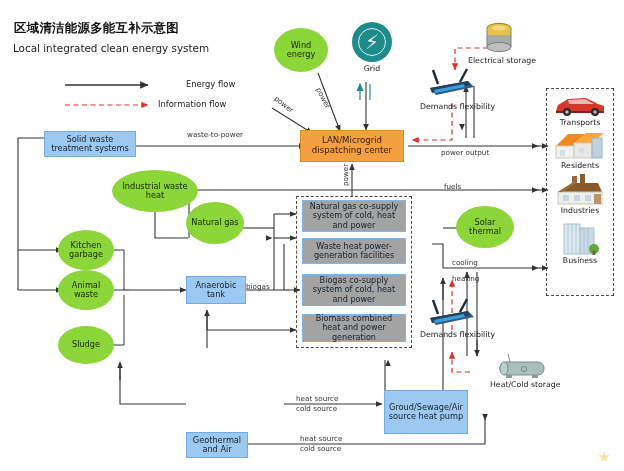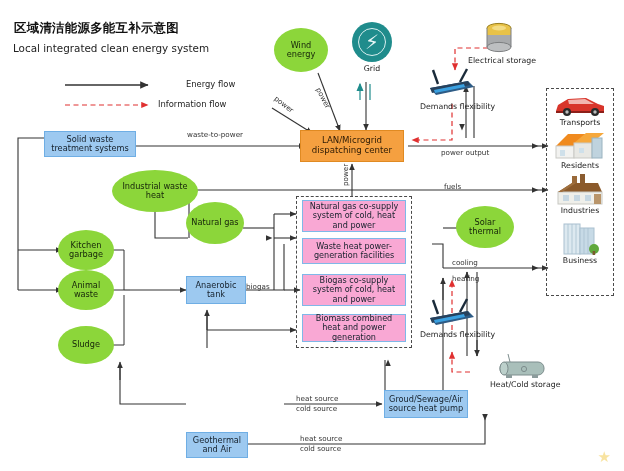--- a/index.html
+++ b/index.html
@@ -7,21 +7,21 @@
        font-family:"DejaVu Sans","Liberation Sans",sans-serif;
        color:#1a1a1a;position:relative;}
   #stage{position:relative;width:624px;height:471px;border-radius:22px;}
   svg#wires{position:absolute;left:0;top:0;width:624px;height:471px;}
 
   .node{position:absolute;box-sizing:border-box;display:flex;
         align-items:center;justify-content:center;text-align:center;
         line-height:1.15;}
   .bluebox{background:#9DC9F0;border:1px solid #6FAEE4;color:#15202b;
            font-size:8.2px;padding:2px 3px;}
-  .facbox{background:#f9a8d4;border:1px solid #7FB8E8;color:#15202b;
+  .facbox{background:#a3a3a3;border:1px solid #7FB8E8;color:#15202b;
           font-size:8.1px;padding:2px 3px;}
   .oval{background:#8CD63A;border-radius:50%;color:#16240a;
         font-size:8.2px;padding:2px 3px;}
   .orange{background:#F5A040;border:1px solid #E08A22;color:#2b1a05;
           font-size:8.6px;padding:2px 3px;}
   .dashgroup{position:absolute;border:1.4px dashed #4a4a4a;box-sizing:border-box;}
   .edgelabel{position:absolute;font-size:7.2px;color:#333;white-space:nowrap;
              background:transparent;line-height:1.25;text-align:center;}
   .iconlabel{position:absolute;font-size:7.8px;color:#222;text-align:center;
              white-space:nowrap;line-height:1.2;}
@@ -203,21 +203,21 @@
 
   <div class="node bluebox" style="left:44px;top:131px;width:92px;height:26px;">
     <span>Solid waste treatment systems</span>
   </div>
   <div class="node bluebox" style="left:186px;top:276px;width:60px;height:28px;">
     <span>Anaerobic tank</span>
   </div>
   <div class="node bluebox" style="left:186px;top:432px;width:62px;height:26px;">
     <span>Geothermal and Air</span>
   </div>
-  <div class="node bluebox" style="left:384px;top:390px;width:84px;height:28px;">
+  <div class="node bluebox" style="left:384px;top:390px;width:84px;height:44px;">
     <span>Groud/Sewage/Air source heat pump</span>
   </div>
 
   <div class="node orange" style="left:300px;top:130px;width:104px;height:32px;">
     <span>LAN/Microgrid dispatching center</span>
   </div>
 
   <div class="dashgroup" style="left:296px;top:196px;width:116px;height:152px;"></div>
   <div class="node facbox" style="left:302px;top:200px;width:104px;height:32px;">
     <span>Natural gas co-supply system of cold, heat and power</span>

